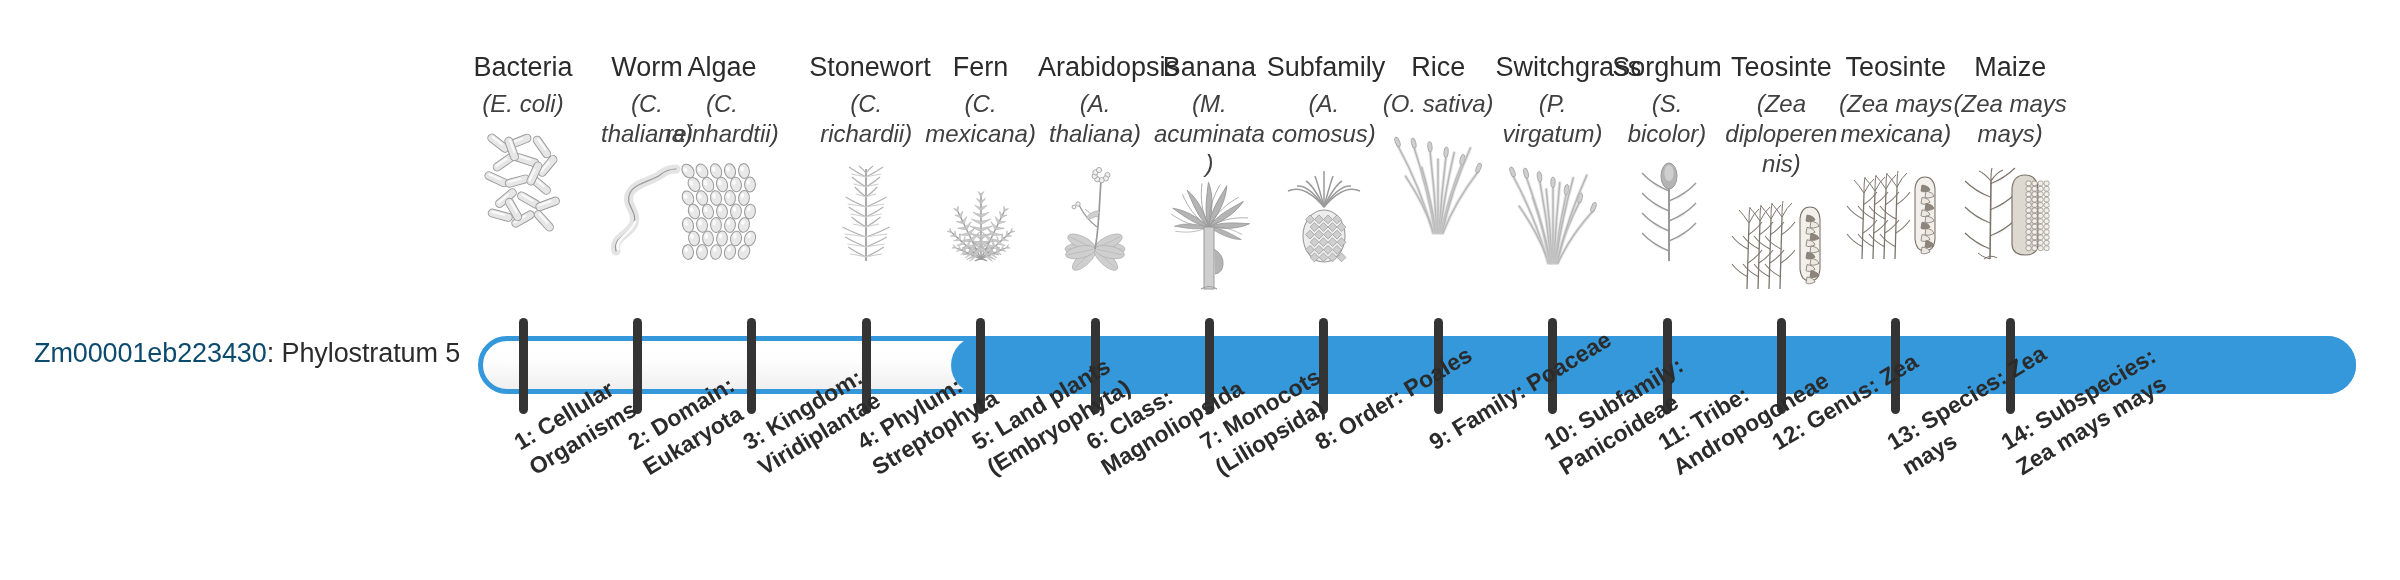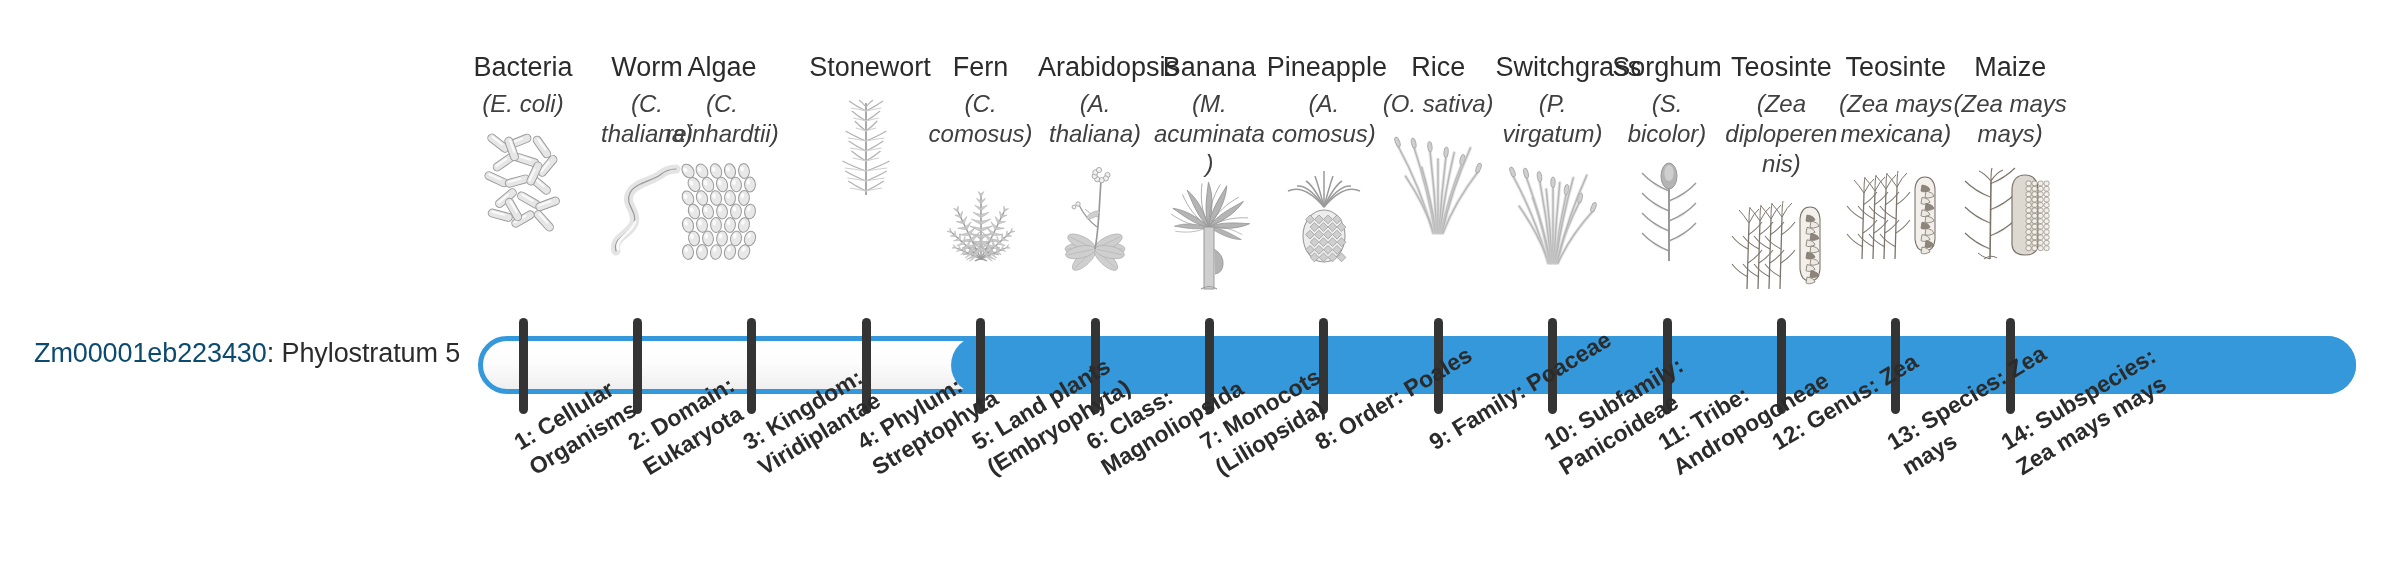--- a/index.html
+++ b/index.html
@@ -384,20 +384,21 @@
             </g>
             <g transform="translate(64,89) rotate(23)">
         <ellipse rx="5.4" ry="7.4" fill="#e8e8e8" stroke="#9a9a9a" stroke-width="1"></ellipse>
         <ellipse cx="-1.6" cy="-2.4" rx="1.8" ry="2.6" fill="#fcfcfc"></ellipse>
             </g>
           </svg>
         </div>
       </div>
       <div class="species-col" style="left: 809.2px; width: 114px;">
         <div class="sp-common">Stonewort</div>
+        <div class="sp-sci">(C. richardii)</div>
         <div class="sp-art">
           <svg width="74" height="100" viewBox="0 0 74 100">
     <path d="M37 98 L37 6" stroke="#9a9a9a" stroke-width="1.7" fill="none"></path>
     <path d="M37 94 Q26.32 89 19.2 84" fill="none" stroke="#b4b4b4" stroke-width="1.3"></path>
             <path d="M37 94 Q28.1 92 20.98 91" fill="none" stroke="#cfcfcf" stroke-width="1.1"></path>
             <path d="M37 94 Q47.68 89 54.8 84" fill="none" stroke="#b4b4b4" stroke-width="1.3"></path>
             <path d="M37 94 Q45.9 92 53.019999999999996 91" fill="none" stroke="#cfcfcf" stroke-width="1.1"></path>
             <path d="M37 84 Q24.58 79 16.299999999999997 74" fill="none" stroke="#b4b4b4" stroke-width="1.3"></path>
             <path d="M37 84 Q26.65 82 18.369999999999997 81" fill="none" stroke="#cfcfcf" stroke-width="1.1"></path>
             <path d="M37 84 Q49.42 79 57.7 74" fill="none" stroke="#b4b4b4" stroke-width="1.3"></path>
@@ -429,21 +430,21 @@
             <path d="M37 14 Q26.8 9 20 4" fill="none" stroke="#b4b4b4" stroke-width="1.3"></path>
             <path d="M37 14 Q28.5 12 21.7 11" fill="none" stroke="#cfcfcf" stroke-width="1.1"></path>
             <path d="M37 14 Q47.2 9 54 4" fill="none" stroke="#b4b4b4" stroke-width="1.3"></path>
             <path d="M37 14 Q45.5 12 52.3 11" fill="none" stroke="#cfcfcf" stroke-width="1.1"></path>
     <path d="M37 10 q-4 -5 -7 -7 M37 10 q4 -5 7 -7" stroke="#b4b4b4" stroke-width="1.2" fill="none"></path>
   </svg>
         </div>
       </div>
       <div class="species-col" style="left: 923.6px; width: 114px;">
         <div class="sp-common">Fern</div>
-        <div class="sp-sci">(C. comosus)</div>
+        <div class="sp-sci">(C. mexicana)</div>
         <div class="sp-art">
           <svg width="96" height="100" viewBox="0 0 96 100">
     <g transform="translate(48,96) rotate(0) scale(1)">
     <path d="M0 0 L0 -62" stroke="#9a9a9a" stroke-width="1.5" fill="none"></path>
               <path d="M0 -6.888888888888889 q-9.083240843507214 -2.5 -16.514983351831297 -5.5 q7.431742508324084 1.6 16.514983351831297 2.2 Z" fill="#cfcfcf" stroke="#b4b4b4" stroke-width="0.65"></path>
               <path d="M0 -6.888888888888889 q9.083240843507214 -2.5 16.514983351831297 -5.5 q-7.431742508324084 1.6 -16.514983351831297 2.2 Z" fill="#cfcfcf" stroke="#b4b4b4" stroke-width="0.65"></path>
               <path d="M0 -13.777777777777779 q-8.137069922308546 -2.5 -14.794672586015539 -5.5 q6.657602663706992 1.6 14.794672586015539 2.2 Z" fill="#cfcfcf" stroke="#b4b4b4" stroke-width="0.65"></path>
               <path d="M0 -13.777777777777779 q8.137069922308546 -2.5 14.794672586015539 -5.5 q-6.657602663706992 1.6 -14.794672586015539 2.2 Z" fill="#cfcfcf" stroke="#b4b4b4" stroke-width="0.65"></path>
               <path d="M0 -20.666666666666668 q-7.190899001109878 -2.5 -13.074361820199778 -5.5 q5.8834628190899005 1.6 13.074361820199778 2.2 Z" fill="#cfcfcf" stroke="#b4b4b4" stroke-width="0.65"></path>
               <path d="M0 -20.666666666666668 q7.190899001109878 -2.5 13.074361820199778 -5.5 q-5.8834628190899005 1.6 -13.074361820199778 2.2 Z" fill="#cfcfcf" stroke="#b4b4b4" stroke-width="0.65"></path>
@@ -653,21 +654,21 @@
       <path d="M0 0 C-4 -16 -2 -28 2 -40" stroke="#9a9a9a" stroke-width="0.7" fill="none"></path>
             </g>
     <path d="M43 96 L43 34 M49 96 L49 34" stroke="#9a9a9a" stroke-width="1.4" fill="none"></path>
     <rect x="41" y="34" width="10" height="62" fill="#cfcfcf" stroke="#9a9a9a" stroke-width="1"></rect>
     <path d="M51 56 q10 6 9 16 q-1 8 -8 9" fill="#b4b4b4" stroke="#9a9a9a" stroke-width="0.9"></path>
     <path d="M38 96 q8 -5 16 0" stroke="#9a9a9a" stroke-width="1.2" fill="none"></path>
   </svg>
         </div>
       </div>
       <div class="species-col" style="left: 1266.8px; width: 114px;">
-        <div class="sp-common">Pineapple</div>
+        <div class="sp-common">Subfamily</div>
         <div class="sp-sci">(A. comosus)</div>
         <div class="sp-art">
           <svg width="92" height="100" viewBox="0 0 92 100">
     <path d="M46 44 Q26 20.4 10 28" stroke="#9a9a9a" stroke-width="1.5" fill="none"></path>
             <path d="M46 44 Q31 21.8 19 23" stroke="#9a9a9a" stroke-width="1.5" fill="none"></path>
             <path d="M46 44 Q36 23.2 28 18" stroke="#9a9a9a" stroke-width="1.5" fill="none"></path>
             <path d="M46 44 Q41 24.6 37 13" stroke="#9a9a9a" stroke-width="1.5" fill="none"></path>
             <path d="M46 44 Q46 26 46 8" stroke="#9a9a9a" stroke-width="1.5" fill="none"></path>
             <path d="M46 44 Q51 24.6 55 13" stroke="#9a9a9a" stroke-width="1.5" fill="none"></path>
             <path d="M46 44 Q56 23.2 64 18" stroke="#9a9a9a" stroke-width="1.5" fill="none"></path>

